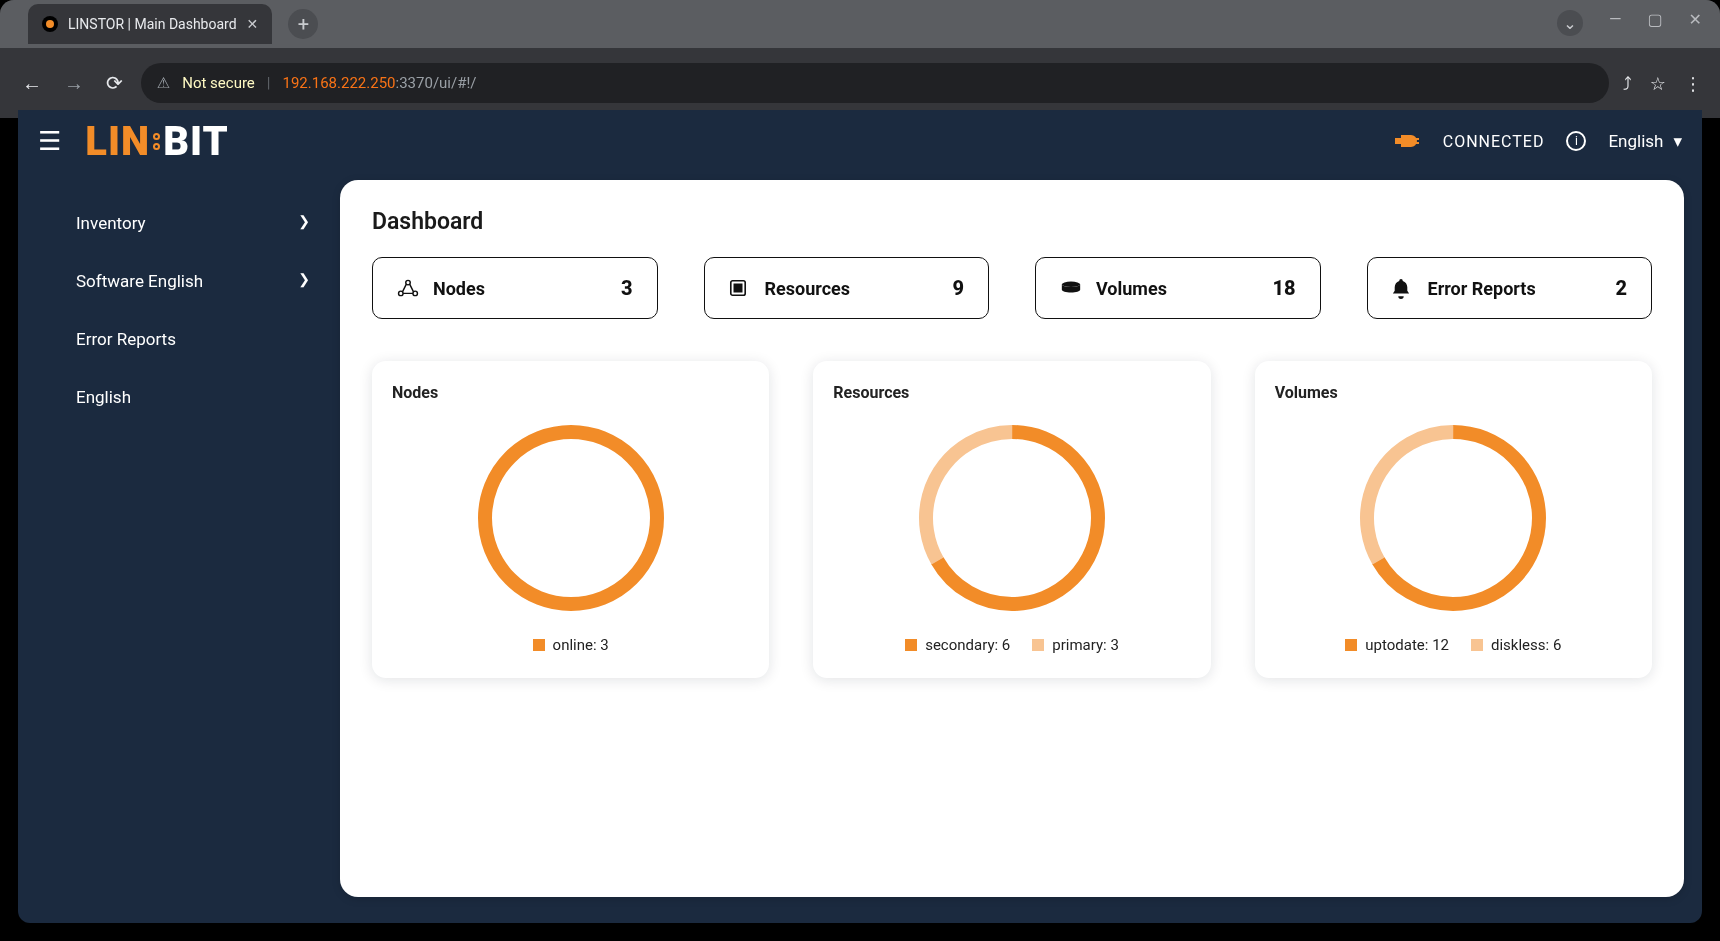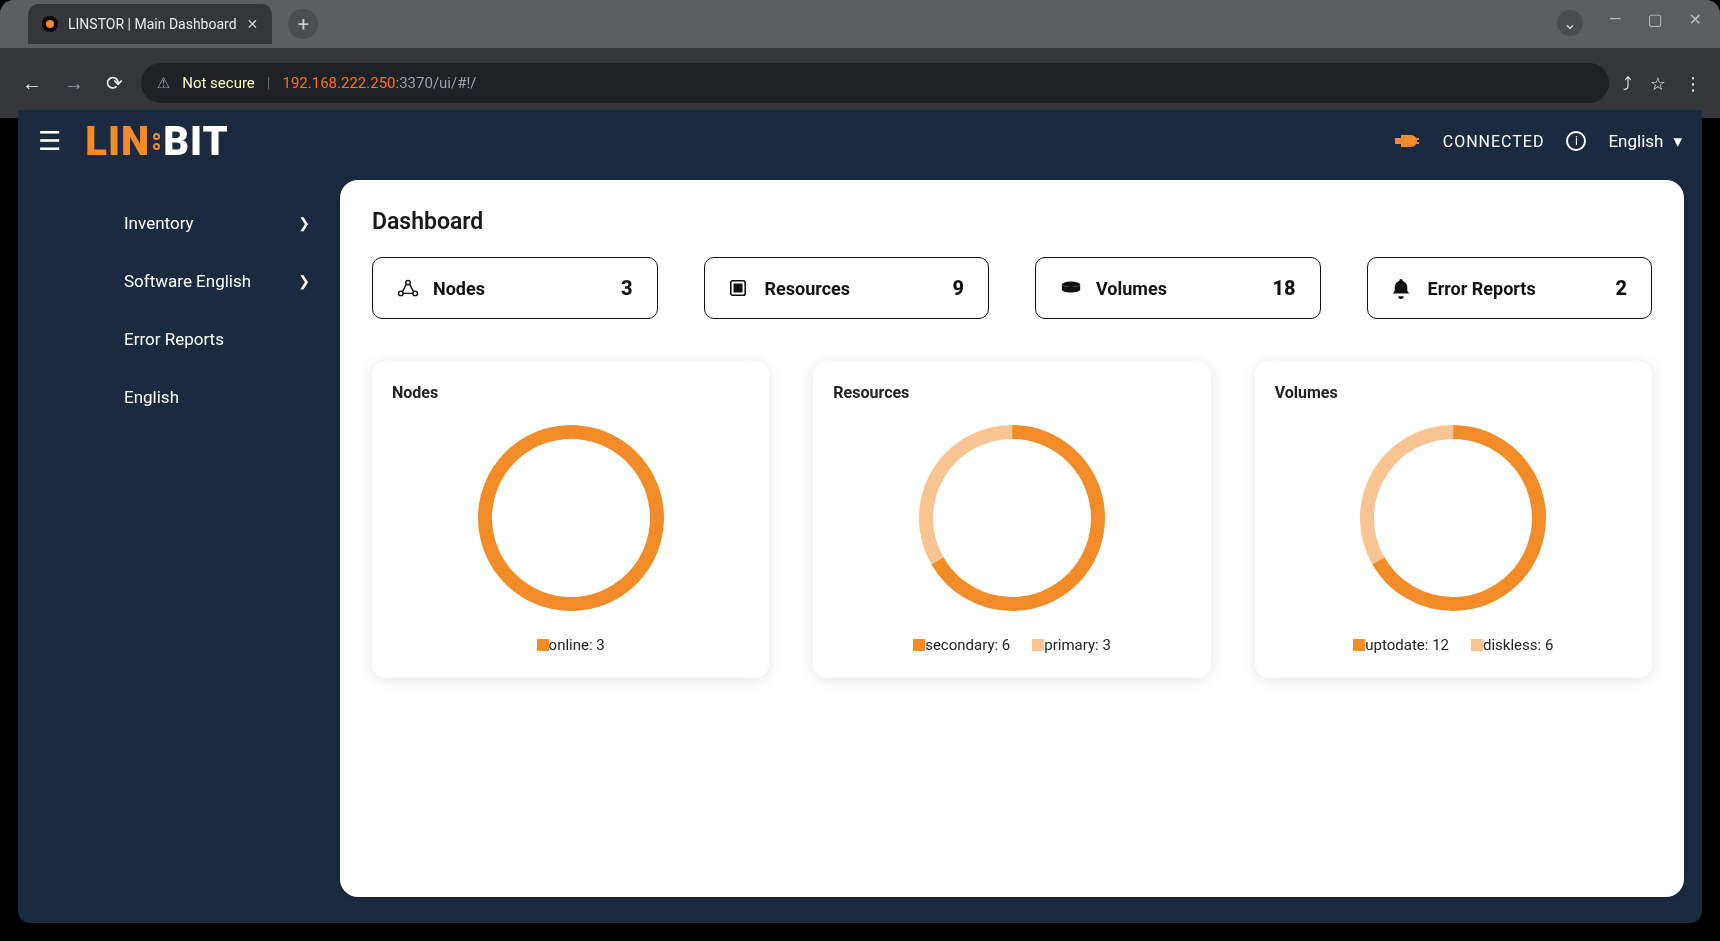--- a/index.html
+++ b/index.html
@@ -39,38 +39,38 @@
   .logo .bit{color:#fff;}
   .logo .colon{ display:inline-flex; flex-direction:column; gap:3px; margin:0 3px;}
   .logo .colon span{width:7px;height:7px;border:2px solid #f28c28;border-radius:50%;background:#1b2a3f;}
   .app-header-right{display:flex;align-items:center;gap:22px;color:#fff;font-size:17px;justify-content:center;}
   .plug-icon{color:#f28c28;font-size:22px;display:inline-flex;align-items:center;}
   .info-icon{width:20px;height:20px;border:2px solid #fff;border-radius:50%;display:flex;align-items:center;justify-content:center;font-size:12px;}
   .lang{display:flex;align-items:center;gap:10px;}
 
   .app-body { display:flex; height:calc(100% - 62px); }
   .sidebar { width:322px; padding:22px 0 0 0; }
-  .side-item { color:#fff; padding:19px 30px 19px 58px; display:flex; align-items:center; justify-content:space-between; font-size:17px; cursor:pointer;margin-left:48px;}
+  .side-item { color:#fff; padding:19px 30px 19px 58px; display:flex; justify-content:space-between; font-size:17px; cursor:pointer;}
   .side-item .chev{color:#fff;font-size:14px;}
 
   .content { flex:1; background:#fff; border-radius:18px; margin:8px 18px 26px 0; padding:28px 32px; box-shadow:0 2px 8px rgba(0,0,0,0.15); overflow:auto;}
   .page-title { font-size:23px; font-weight:600; color:#1a1a1a; margin-bottom:22px;}
 
   .stat-row { display:flex; gap:46px; margin-bottom:42px; }
   .stat-card { flex:1; border:1.5px solid #111; border-radius:10px; height:62px; display:flex; align-items:center; padding:0 24px; justify-content:space-between; cursor:pointer;}
   .stat-card .left { display:flex; align-items:center; gap:14px; font-size:18px; font-weight:700; color:#111;}
   .stat-card .count { font-size:20px; font-weight:800; color:#111;}
   .stat-icon{width:22px;height:18px;display:inline-block;}
 
   .chart-row { display:flex; gap:44px; }
   .chart-card { flex:1; background:#fff; border-radius:14px; box-shadow:0 2px 14px rgba(15,23,42,0.12); padding:22px 20px 24px 20px; }
   .chart-card h4{font-size:16px;font-weight:700;color:#222;margin-bottom:16px;}
   .donut-wrap{display:flex;justify-content:center;margin-bottom:18px;}
   .legend{display:flex;justify-content:center;gap:22px;font-size:15px;color:#222;}
-  .legend-item{display:flex;align-items:center;}
+  .legend-item{display:flex;align-items:center;gap:8px;}
   .sw{width:12px;height:12px;}
 
   svg.donut{width:200px;height:200px;}
 </style>
 </head>
 <body>
 
 <div class="viewport">
 
   <div class="chrome">

